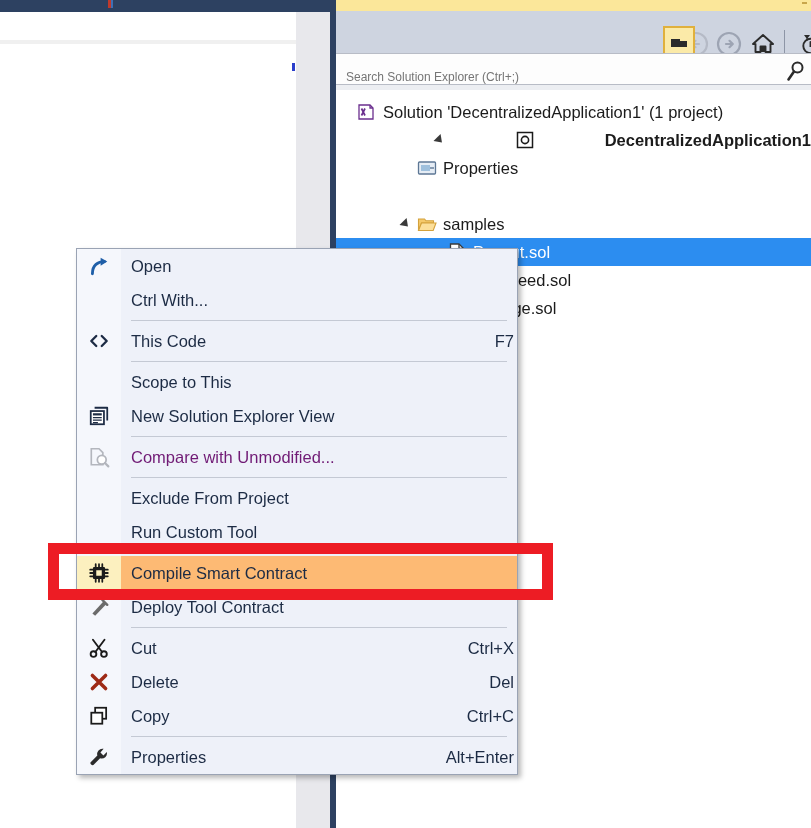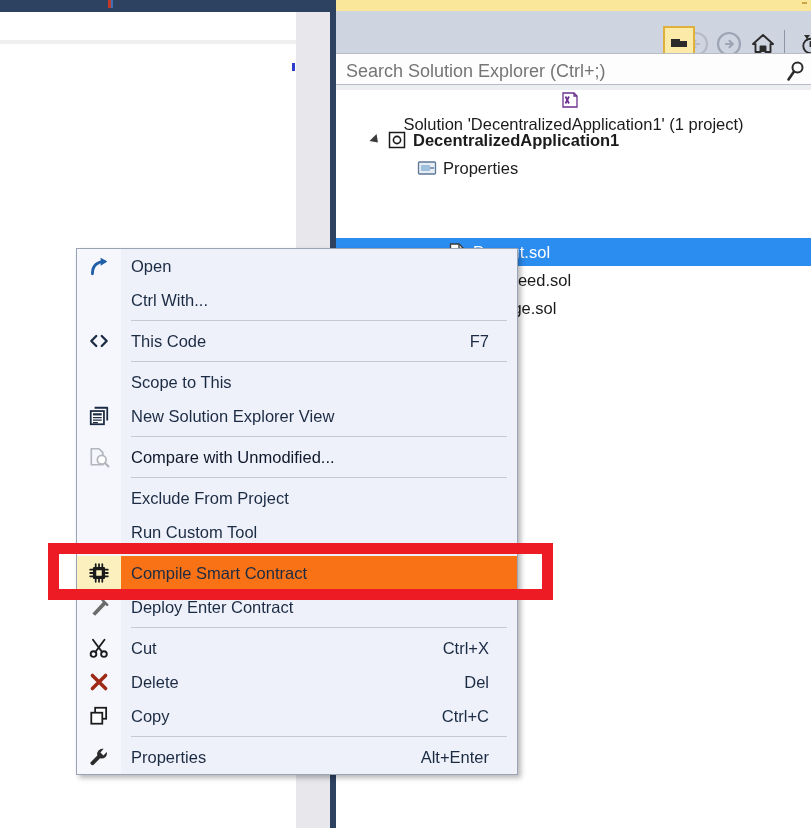--- a/index.html
+++ b/index.html
@@ -40,42 +40,42 @@
   
   #solution-explorer{position:absolute;left:336px;top:0;width:475px;height:828px;background:#ffffff;}
   #se-tabstrip{position:absolute;left:0;top:0;width:475px;height:11px;background:#fbe79a;}
   #se-tabstrip-mark{position:absolute;left:466px;top:2px;width:5px;height:2px;background:#c8a64b;}
   #se-toolbar{position:absolute;left:0;top:11px;width:475px;height:42px;background:#ced4e0;}
   .tb-btn{position:absolute;top:20px;width:26px;height:26px;}
   .tb-sep{position:absolute;top:19px;width:1px;height:25px;background:#8d95a6;}
   #tb-sel-box{position:absolute;left:327px;top:15px;width:32px;height:32px;background:#fbeaa8;border:2px solid #e0b03c;box-sizing:border-box;}
 
   #se-search{position:absolute;left:0;top:53px;width:475px;height:32px;background:#fdfdfd;border-top:1px solid #b8bcc6;border-bottom:1px solid #b8bcc6;box-sizing:border-box;}
-  #se-search-input{position:absolute;left:8px;top:5px;width:420px;height:22px;border:none;outline:none;background:transparent;
-     font-family:"Liberation Sans",sans-serif;font-size:18px;color:#6d28d9;}
+  #se-search-input{position:absolute;left:8px;top:11px;width:420px;height:22px;border:none;outline:none;background:transparent;
+     font-family:"Liberation Sans",sans-serif;font-size:12px;color:#6d28d9;}
   #se-search-icon{position:absolute;right:4px;top:5px;width:24px;height:24px;}
   #se-searchbar-under{position:absolute;left:0;top:85px;width:475px;height:5px;background:#eceef2;}
 
   #se-tree{position:absolute;left:0;top:90px;width:475px;height:738px;background:#ffffff;font-size:16.5px;color:#1b1b1b;}
   .tree-row{position:absolute;left:0;width:475px;height:28px;display:flex;align-items:center;white-space:nowrap;}
   .tree-row .lbl{line-height:28px;}
   .tree-row.selected{background:#2c8df0;color:#ffffff;}
   .tw{display:inline-block;width:0;height:0;border-left:7px solid #3a3a3a;border-top:5px solid transparent;border-bottom:5px solid transparent;transform:rotate(45deg);}
   .ico{display:inline-block;width:20px;height:20px;margin-right:6px;vertical-align:middle;}
 
   
   #ctx-menu{position:absolute;left:76px;top:248px;width:442px;background:#eef1f9;
      border:1px solid #9aa3b4;box-sizing:border-box;box-shadow:3px 3px 5px rgba(0,0,0,.28);}
   #ctx-gutter{position:absolute;left:0;top:0;width:44px;bottom:0;background:#f5f7fc;}
   .mi{position:relative;height:34px;display:flex;align-items:center;cursor:default;}
   .mi .mi-ico{width:44px;height:34px;display:flex;align-items:center;justify-content:center;flex:0 0 44px;}
   .mi .mi-label{flex:1;font-size:16.5px;color:#1c2b44;padding-left:10px;}
-  .mi .mi-key{font-size:16.5px;color:#1c2b44;padding-right:28px;text-align:center;}
-  .mi.disabled .mi-label{color:#0f172a;}
-  .mi.highlight{background:#f97316;}
+  .mi .mi-key{font-size:16.5px;color:#1c2b44;padding-right:3px;text-align:center;}
+  .mi.disabled .mi-label{color:#701a75;}
+  .mi.highlight{background:#fdba74;}
   .mi.highlight .mi-ico{background:#fcf0bf;}
   .mi-sep{height:1px;background:#c4c9d4;margin:3px 10px 3px 54px;}
 
   
   #red-rect{position:absolute;left:48px;top:543px;width:505px;height:57px;border:11px solid #ed1c24;box-sizing:border-box;pointer-events:none;}
 
   svg{display:block;}
 </style>
 </head>
 <body>
@@ -158,33 +158,33 @@
     <div id="se-search-icon">
       <svg width="24" height="24" viewBox="0 0 24 24">
         <circle cx="14.5" cy="8.5" r="5" fill="none" stroke="#2b2b2b" stroke-width="2"></circle>
         <path d="M11 12.5 L5.5 20.5" stroke="#2b2b2b" stroke-width="2.6" stroke-linecap="round"></path>
       </svg>
     </div>
   </div>
   <div id="se-searchbar-under"></div>
 
   <div id="se-tree">
-      <div class="tree-row" style="top: 0; flex-direction: column;">
+      <div class="tree-row" style="top: 8px;">
         <span style="display:inline-block;width:6px"></span>
         <span style="display:inline-block;width:15px"></span>
         <span class="ico">
           <svg width="20" height="20" viewBox="0 0 20 20">
             <path d="M2 3 H13 L16 6 V17 H2 Z" fill="#ffffff" stroke="#6b2f8e" stroke-width="1.3"></path>
             <path d="M4.5 6.5 L8 13.5 M8 6.5 L4.5 13.5" stroke="#6b2f8e" stroke-width="1.7"></path>
             <path d="M13 3 V6 H16" fill="none" stroke="#6b2f8e" stroke-width="1.3"></path>
           </svg>
         </span>
         <span class="lbl" style="">Solution 'DecentralizedApplication1' (1 project)</span>
       </div>
-      <div class="tree-row" style="top: 36px;">
+      <div class="tree-row" style="top: 36px; justify-content: space-between;">
         <span style="display:inline-block;width:36px"></span>
         <span class="tw" style="margin-right:8px"></span>
         <span class="ico">
           <svg width="20" height="20" viewBox="0 0 20 20">
             <rect x="2.5" y="2.5" width="15" height="15" fill="#ffffff" stroke="#1b1b1b" stroke-width="1.5"></rect>
             <circle cx="10" cy="10" r="3.6" fill="none" stroke="#1b1b1b" stroke-width="1.6"></circle>
           </svg>
         </span>
         <span class="lbl" style="font-weight:bold;">DecentralizedApplication1</span>
       </div>
@@ -192,20 +192,31 @@
         <span style="display:inline-block;width:66px"></span>
         <span style="display:inline-block;width:15px"></span>
         <span class="ico">
           <svg width="20" height="20" viewBox="0 0 20 20">
             <rect x="1.5" y="4" width="17" height="12" rx="1" fill="#e6edf5" stroke="#5d7795" stroke-width="1.3"></rect>
             <rect x="4" y="7" width="9" height="6" fill="#9fc0dd"></rect>
             <path d="M13 10 H17" stroke="#5d7795" stroke-width="1.4"></path>
           </svg>
         </span>
         <span class="lbl" style="">Properties</span>
+      </div>
+      <div class="tree-row" style="top: 120px;">
+        <span style="display:inline-block;width:66px"></span>
+        <span class="tw" style="margin-right:8px"></span>
+        <span class="ico">
+          <svg width="20" height="20" viewBox="0 0 20 20">
+            <path d="M1.5 5 H7.5 L9 6.8 H16.5 V9 H4.5 L1.5 16.5 Z" fill="#f5c96a" stroke="#d4a23c" stroke-width="1.1"></path>
+            <path d="M4.5 9 H19 L16.2 16.5 H1.5 Z" fill="#fcdf9a" stroke="#d4a23c" stroke-width="1.1"></path>
+          </svg>
+        </span>
+        <span class="lbl" style="">samples</span>
       </div>
       <div class="tree-row selected" style="top: 148px;">
         <span style="display:inline-block;width:96px"></span>
         <span style="display:inline-block;width:15px"></span>
         <span class="ico">
           <svg width="20" height="20" viewBox="0 0 20 20">
             <path d="M3.5 2 H12 L16.5 6.5 V18 H3.5 Z" fill="#ffffff" stroke="#3a3a3a" stroke-width="1.3"></path>
             <path d="M12 2 V6.5 H16.5" fill="none" stroke="#3a3a3a" stroke-width="1.3"></path>
           </svg>
         </span>
@@ -329,21 +340,21 @@
         <div class="mi-label">Compile Smart Contract</div>
         <div class="mi-key"></div>
       </div>
       <div class="mi">
         <div class="mi-ico">
           <svg width="22" height="22" viewBox="0 0 20 20">
             <path d="M4 16 L14 5 L16.5 7.5 L6.5 18 Z" fill="#6b6b6b"></path>
             <path d="M13 3.5 L17.5 8" stroke="#6b6b6b" stroke-width="2.2" stroke-linecap="round"></path>
           </svg>
         </div>
-        <div class="mi-label">Deploy Enter Contract</div>
+        <div class="mi-label">Deploy Tool Contract</div>
         <div class="mi-key"></div>
       </div>
       <div class="mi-sep"></div>
       <div class="mi">
         <div class="mi-ico">
           <svg width="22" height="22" viewBox="0 0 20 20">
             <circle cx="5" cy="15.5" r="2.6" fill="none" stroke="#1b1b1b" stroke-width="1.7"></circle>
             <circle cx="14.5" cy="15.5" r="2.6" fill="none" stroke="#1b1b1b" stroke-width="1.7"></circle>
             <path d="M6.7 13.6 L15 2.5 M12.8 13.6 L4.5 2.5" stroke="#1b1b1b" stroke-width="1.7" stroke-linecap="round"></path>
           </svg>

